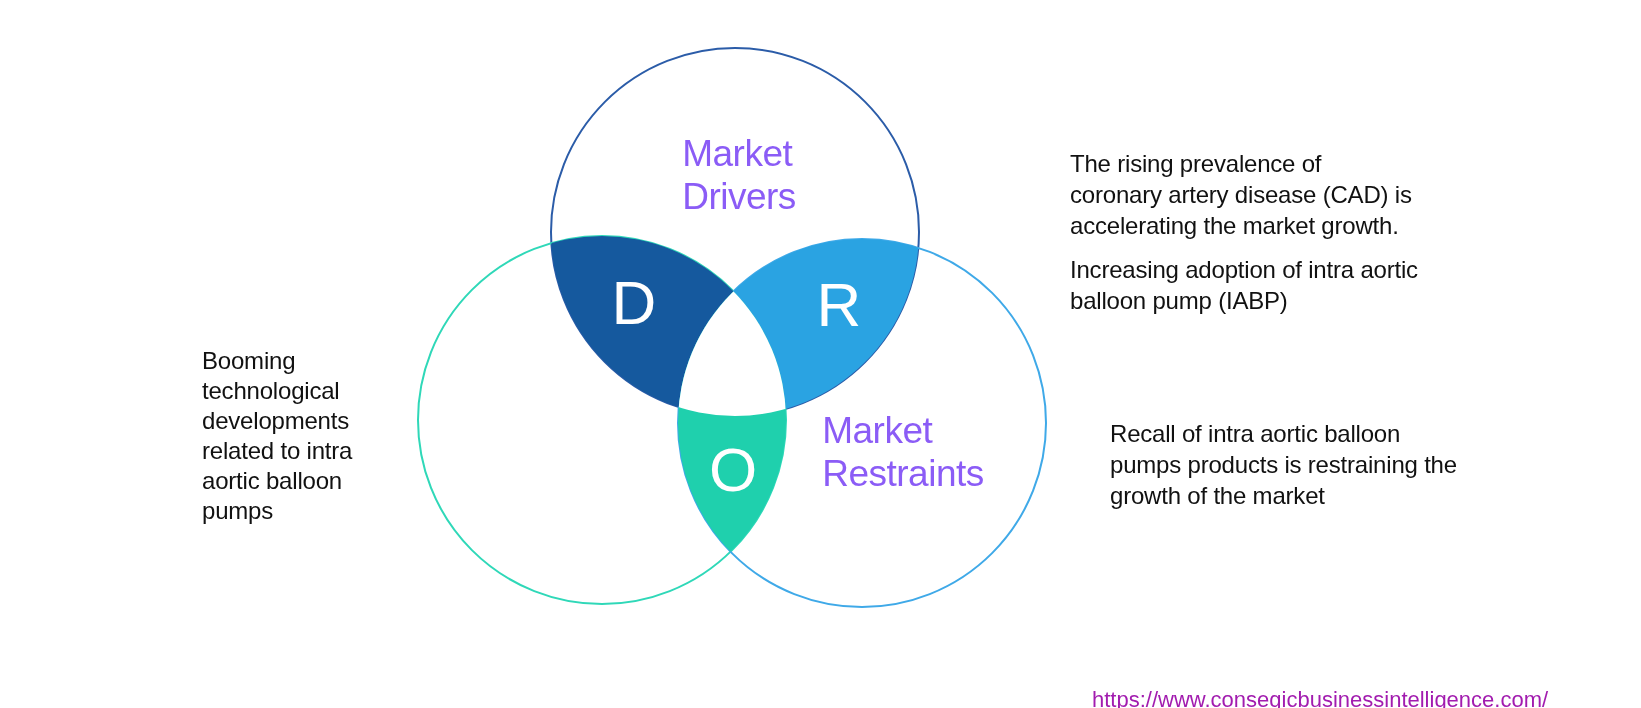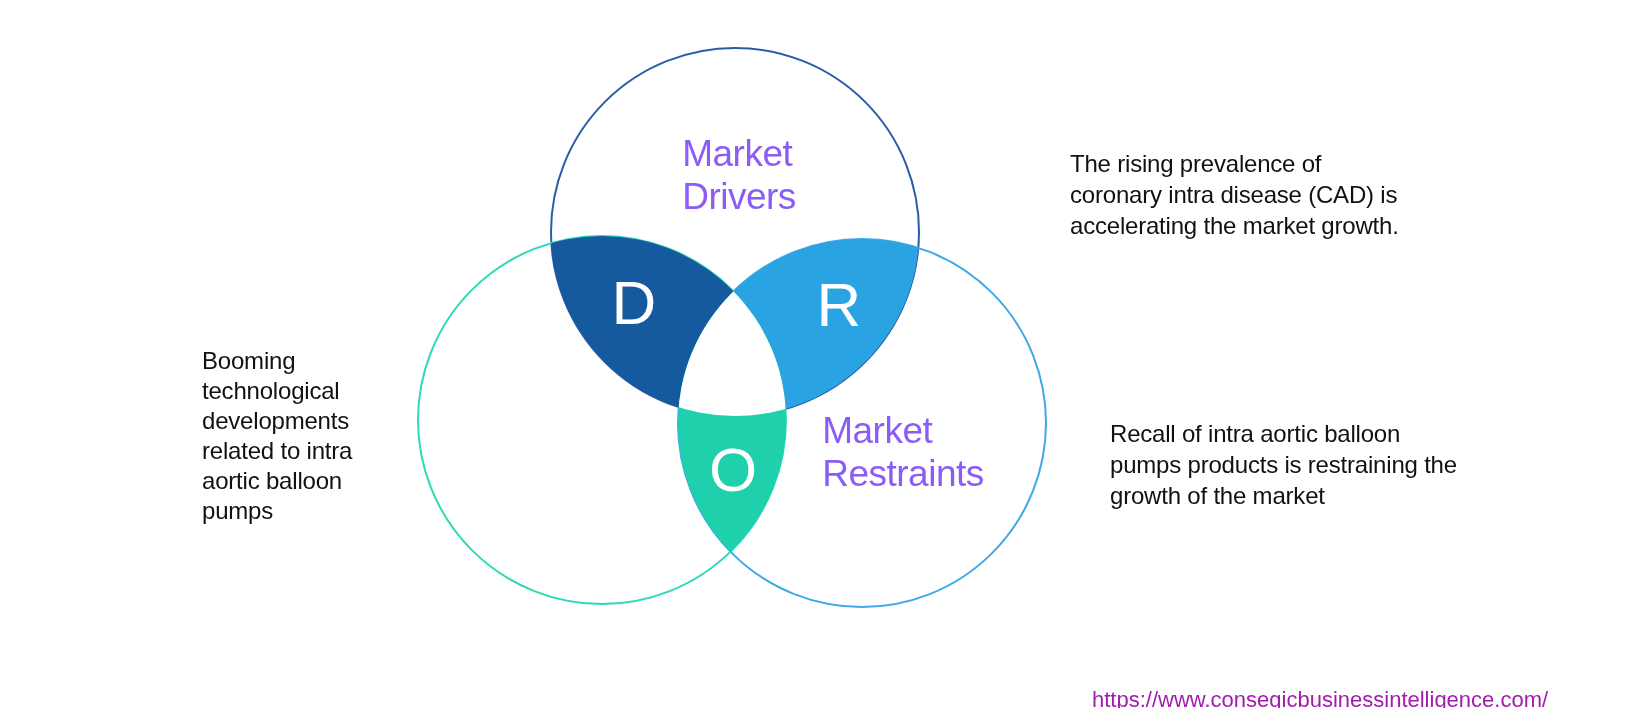--- a/index.html
+++ b/index.html
@@ -90,22 +90,27 @@
 related to intra
 aortic balloon
 pumps</span>
     </div>
   </div>
 
   <div class="bullet-block" style="left:1038px;top:148px;width:420px;">
     <div class="bullet-row">
       <span class="dot"></span>
       <span class="bullet-text">The rising prevalence of
-coronary intra disease (CAD) is
+coronary artery disease (CAD) is
 accelerating the market growth.</span>
+    </div>
+    <div class="bullet-row">
+      <span class="dot"></span>
+      <span class="bullet-text">Increasing adoption of intra aortic
+balloon pump (IABP)</span>
     </div>
   </div>
 
   <div class="bullet-block" style="left:1078px;top:418px;width:400px;">
     <div class="bullet-row">
       <span class="dot"></span>
       <span class="bullet-text">Recall of intra aortic balloon
 pumps products is restraining the
 growth of the market</span>
     </div>

